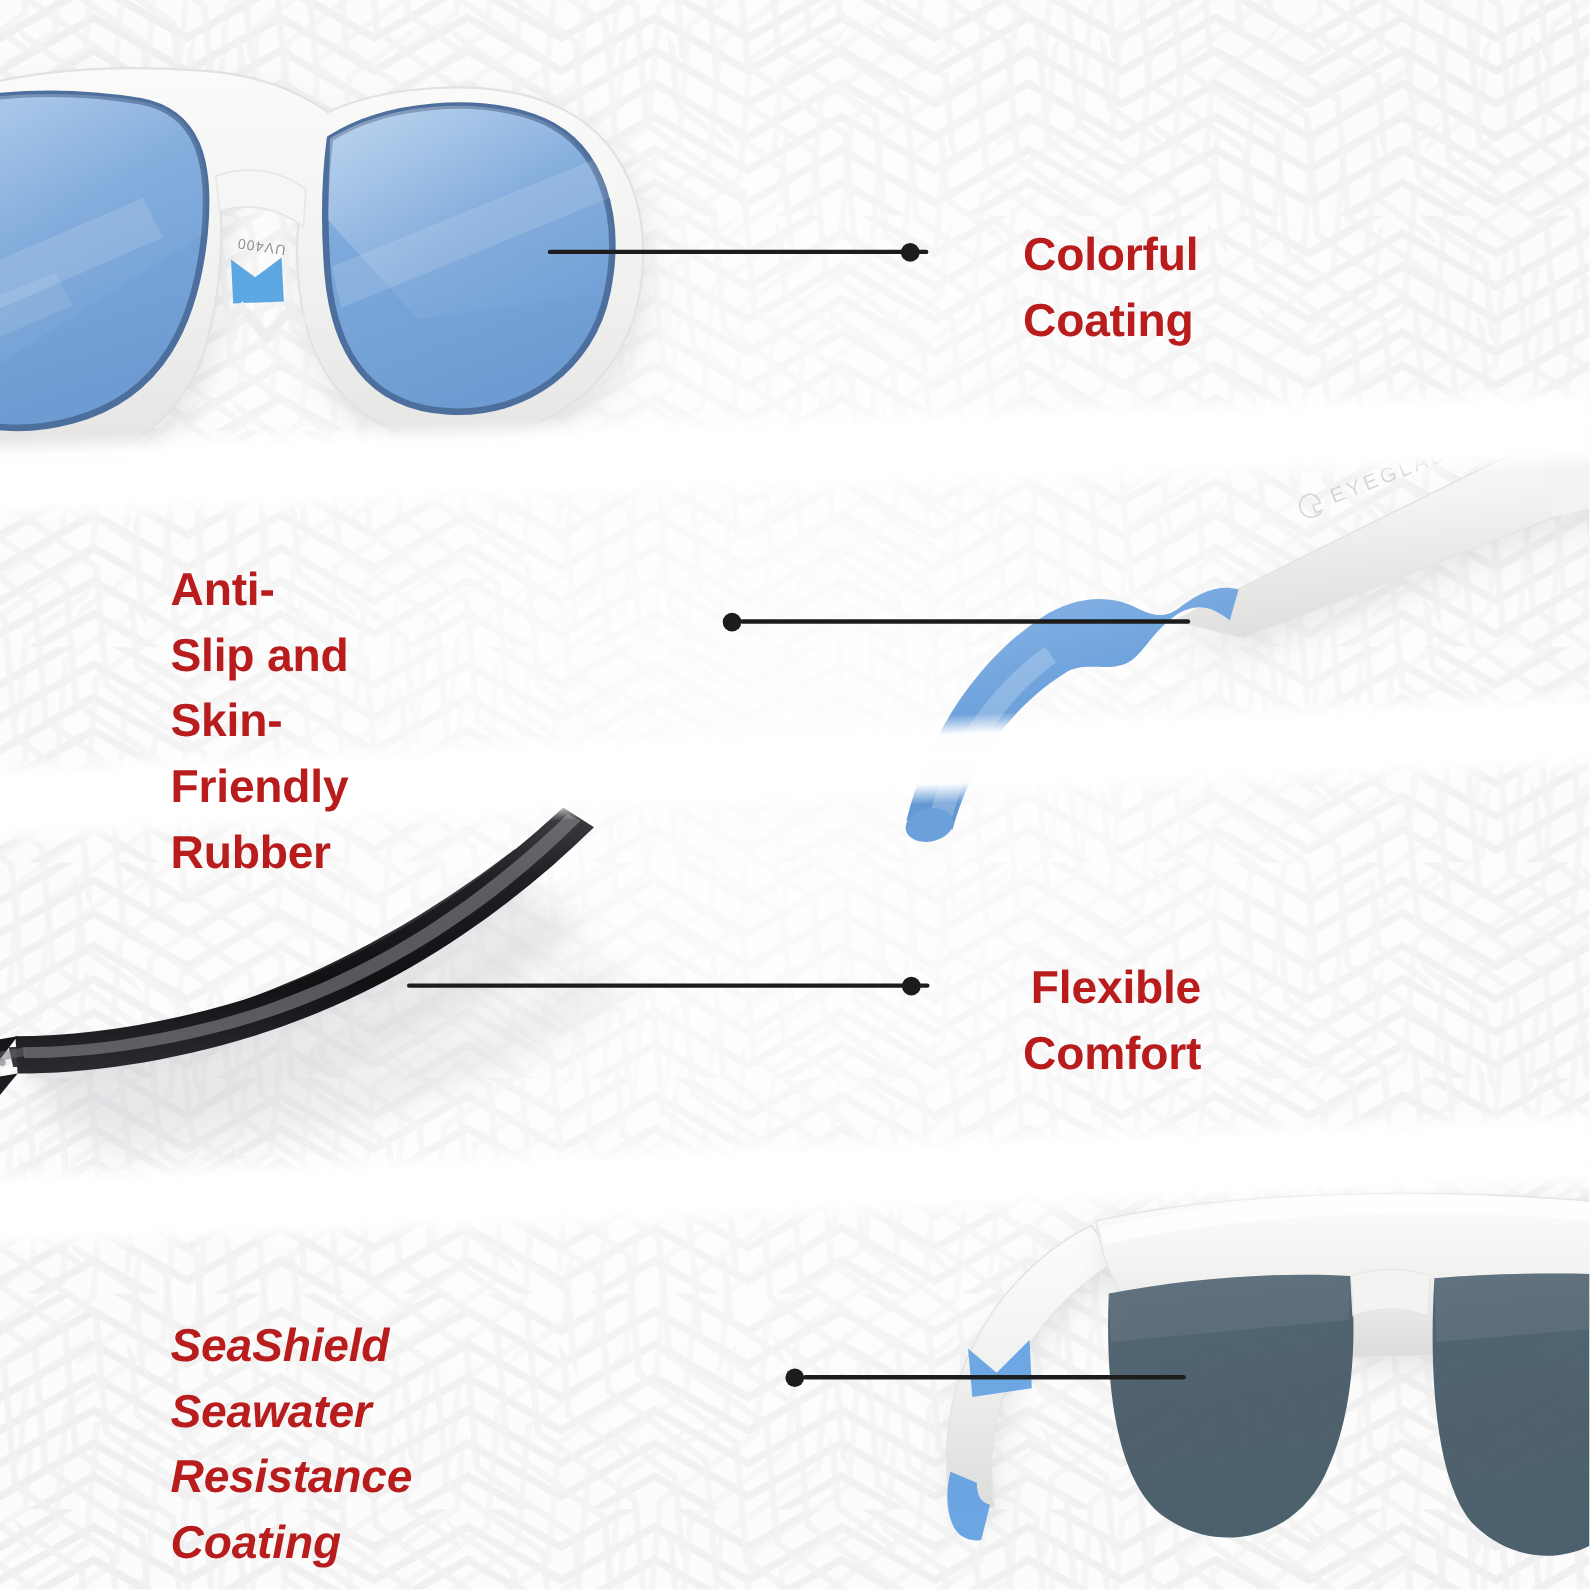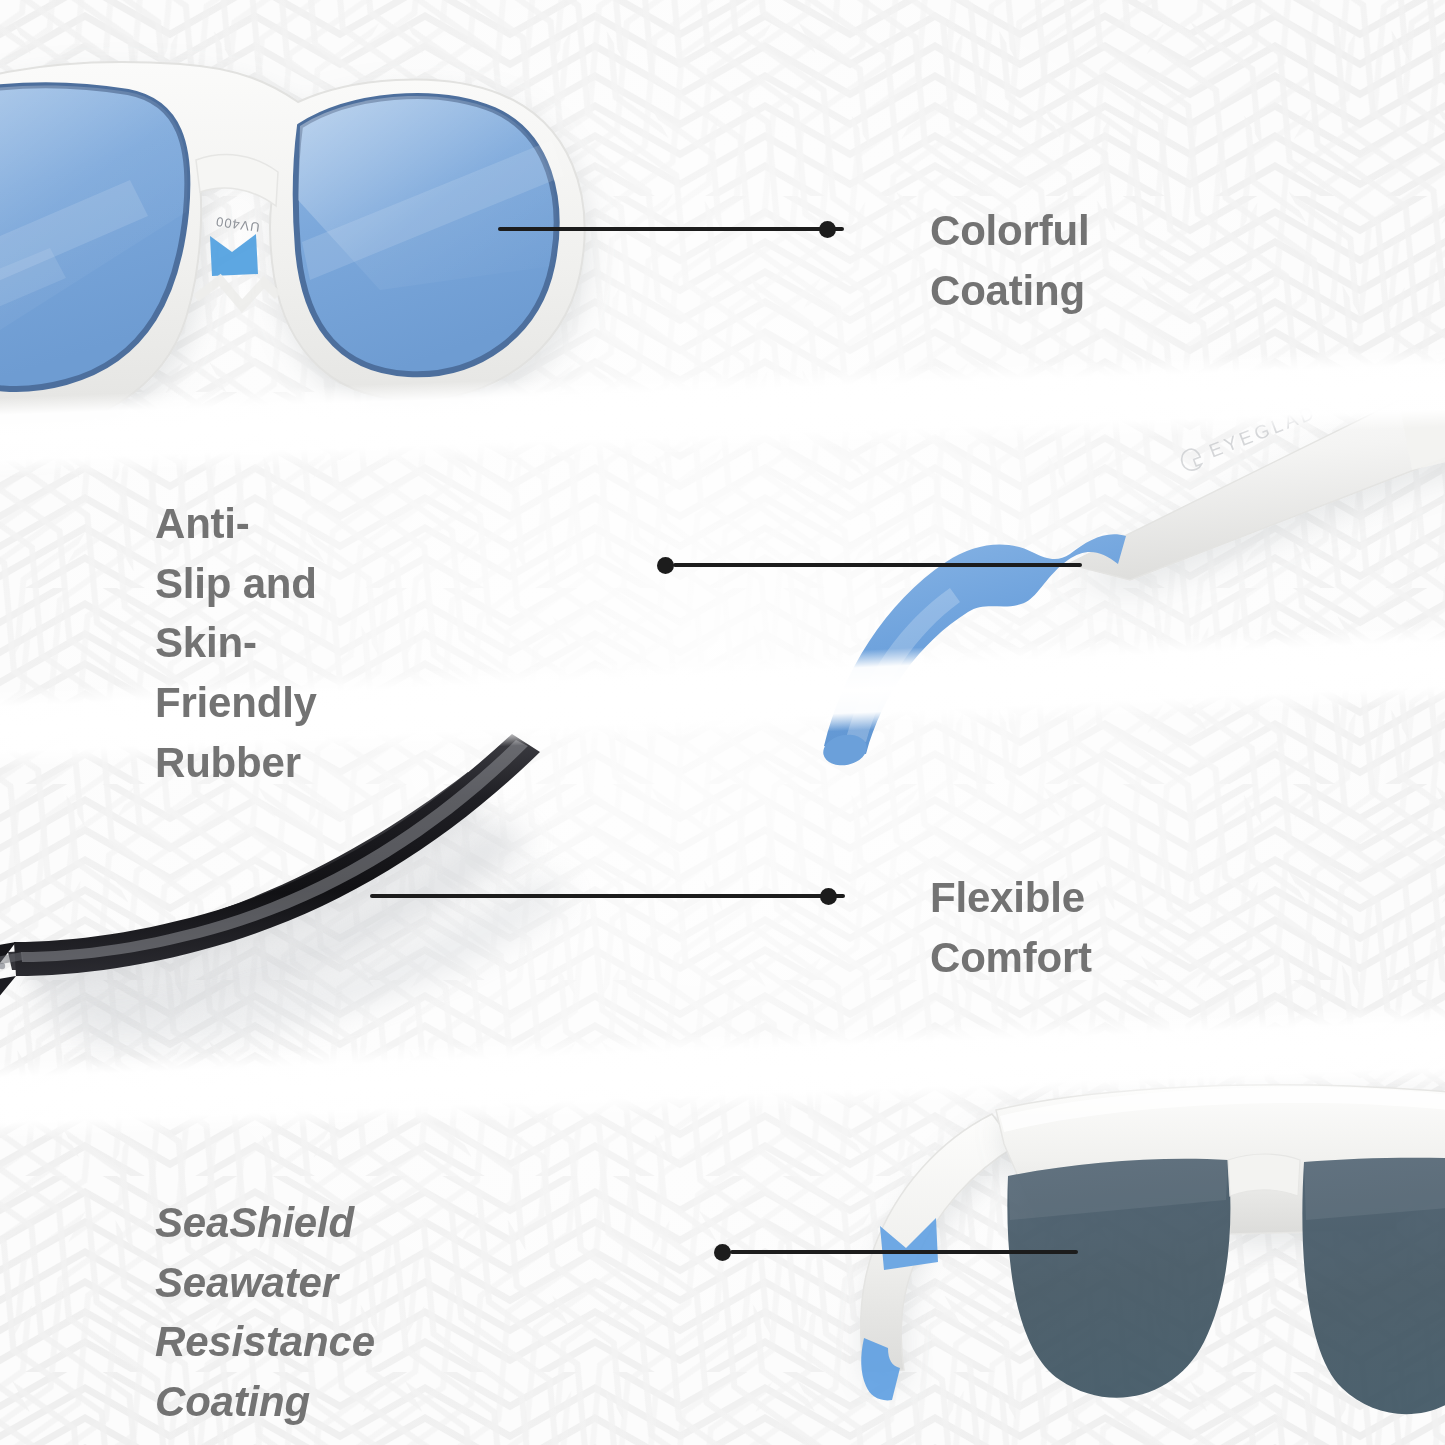--- a/index.html
+++ b/index.html
@@ -30,21 +30,21 @@
   #band-1{top:372px;transform:rotate(-2.0deg);}
   #band-2{top:656px;transform:rotate(-2.6deg);}
   #band-3{top:1032px;transform:rotate(-2.2deg);}
 
   
   .callout{position:absolute;z-index:20;}
   .lead{position:absolute;height:4px;background:#1c1c1c;border-radius:2px;}
   .dot{position:absolute;width:17px;height:17px;border-radius:50%;background:#1c1c1c;}
   .label{
     position:absolute;
-    color:#737373;
+    color:#b91c1c;
     font-weight:bold;
     font-size:42px;
     line-height:1.42;
     letter-spacing:-0.2px;
     white-space:pre-line;
     font-family:"Liberation Sans","DejaVu Sans",sans-serif;
   }
 
   
   .art{position:absolute;z-index:4;}
@@ -359,28 +359,28 @@
 
   <div class="callout">
     <div class="lead" id="lead-1" style="left: 498px; width: 346px; top: 227px;"></div>
     <div class="dot" id="dot-1" style="left: 819px; top: 221px;"></div>
     <div class="label" id="label-1" style="left: 930px; top: 201px;">Colorful Coating</div>
   </div>
 
   <div class="callout">
     <div class="lead" id="lead-2" style="left: 673px; width: 409px; top: 563px;"></div>
     <div class="dot" id="dot-2" style="left: 657px; top: 557px;"></div>
-    <div class="label" id="label-2" style="left: 155px; top: 494px;">Anti-Slip and
+    <div class="label" id="label-2" style="left: 155px; top: 506px;">Anti-Slip and
 Skin-Friendly Rubber</div>
   </div>
 
   <div class="callout">
     <div class="lead" id="lead-3" style="left: 370px; width: 475px; top: 894px;"></div>
     <div class="dot" id="dot-3" style="left: 820px; top: 888px;"></div>
-    <div class="label" id="label-3" style="left: 930px; top: 868px;">Flexible Comfort</div>
+    <div class="label" id="label-3" style="left: 930px; top: 868px; text-align: right;">Flexible Comfort</div>
   </div>
 
   <div class="callout">
     <div class="lead" id="lead-4" style="left: 730px; width: 348px; top: 1250px;"></div>
     <div class="dot" id="dot-4" style="left: 714px; top: 1244px;"></div>
     <div class="label" id="label-4" style="left: 155px; top: 1193px; font-style: italic;">SeaShield Seawater
 Resistance Coating</div>
   </div>
 
 </div>

